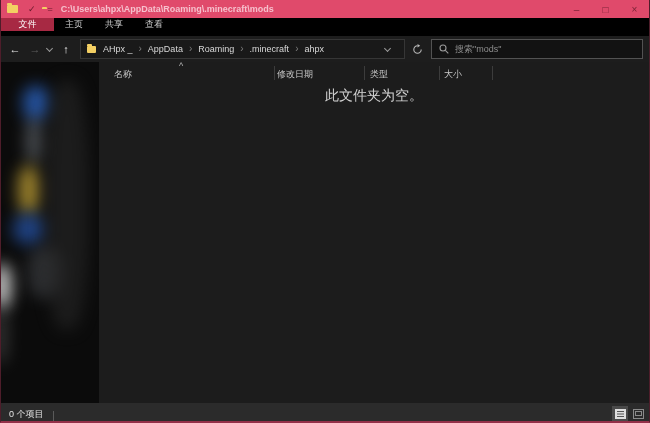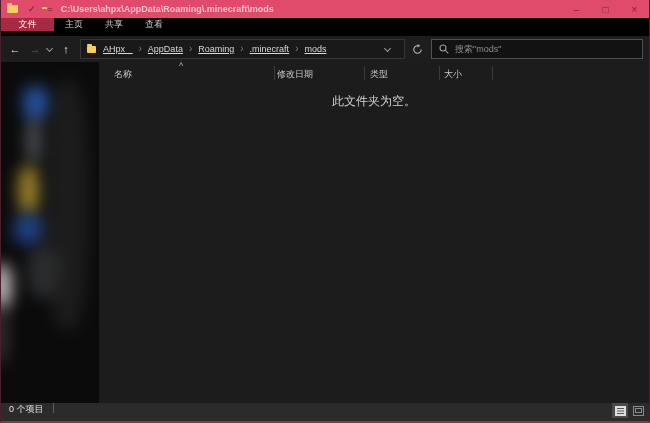--- a/index.html
+++ b/index.html
@@ -33,44 +33,44 @@
   
   .navbar { height:26px; background:#1d1d1d; display:flex; align-items:center;
     padding:0 6px 0 4px; flex:0 0 auto; }
   .navbtn { width:20px; height:20px; display:flex; align-items:center; justify-content:center;
     font-size:11px; color:#e6e6e6; flex:0 0 auto; }
   .navbtn.dim { color:#5f5f5f; }
   .chev-down { width:5px; height:5px; border-right:1px solid #9a9a9a; border-bottom:1px solid #9a9a9a;
     transform:rotate(45deg); margin:-2px 4px 0 2px; flex:0 0 auto; }
   .addressbar { flex:1; height:20px; margin-left:4px; border:1px solid #363636; background:#191919;
     display:flex; align-items:center; padding:0 6px; min-width:0; }
-  .crumb { font-size:9px; color:#d8d8d8; white-space:nowrap;text-decoration:underline; }
+  .crumb { font-size:9px; color:#d8d8d8; white-space:nowrap; }
   .csep { font-size:10px; color:#7d7d7d; padding:0 6px; line-height:10px; }
   .spacer { flex:1; }
   .refresh-btn { width:20px; height:20px; display:flex; align-items:center; justify-content:center;
     margin:0 4px 0 2px; flex:0 0 auto; }
   .searchbox { width:212px; height:20px; border:1px solid #525252; background:#121212;
     display:flex; align-items:center; padding:0 7px; gap:6px; flex:0 0 auto; }
   .searchbox input { flex:1; min-width:0; background:transparent; border:none; outline:none;
     font-size:9px; color:#bdbdbd; font-family:inherit; }
   .searchbox input::placeholder { color:#8d8d8d; opacity:1; }
 
   
   .main { flex:1; display:flex; min-height:0; }
   .sidebar { width:98px; background:#0b0b0b; position:relative; overflow:hidden; flex:0 0 auto; }
   .blob { position:absolute; filter:blur(8px); border-radius:40%; }
   .content { flex:1; background:#1c1c1c; position:relative; min-width:0; }
   .colheaders { position:relative; height:22px; }
   .ch { position:absolute; top:6px; font-size:9px; color:#c9c9c9; white-space:nowrap; }
   .sortcaret { position:absolute; left:80px; top:-1px; font-size:9px; color:#b5b5b5; }
   .csepv { position:absolute; top:4px; width:1px; height:14px; background:#3c3c3c; }
-  .empty { margin-top:9px; text-align:center; font-size:12px; color:#d2d2d2; }
+  .empty { margin-top:3px; text-align:center; font-size:14px; color:#d2d2d2; }
 
   
-  .statusbar { height:18px; background:#2b2b2b; display:flex; align-items:flex-start;
+  .statusbar { height:18px; background:#2b2b2b; display:flex; align-items:flex-end;
     padding:0 3px 0 8px; flex:0 0 auto; }
   .count { font-size:9px; color:#e3e3e3; white-space:nowrap; }
   .sdiv { width:1px; height:10px; background:#5a5a5a; margin-left:9px; }
   .view-btn { width:16px; height:15px; display:flex; align-items:center; justify-content:center;
     margin-left:2px; }
   .view-btn.active { background:#4a4a4a; }
 </style>
 </head>
 <body>
 
@@ -107,21 +107,21 @@
     <div class="addressbar">
       <span class="fold small" style="margin-right:7px;"></span>
       <span class="crumb">AHpx _</span>
       <span class="csep">›</span>
       <span class="crumb">AppData</span>
       <span class="csep">›</span>
       <span class="crumb">Roaming</span>
       <span class="csep">›</span>
       <span class="crumb">.minecraft</span>
       <span class="csep">›</span>
-      <span class="crumb">mods</span>
+      <span class="crumb">ahpx</span>
       <span class="spacer"></span>
       <span class="chev-down" style="margin-right:8px;"></span>
     </div>
 
     <div class="refresh-btn">
       <svg width="11" height="11" viewBox="0 0 11 11">
         <path d="M9.2 5.5 A3.7 3.7 0 1 1 5.5 1.8" fill="none" stroke="#b9b9b9" stroke-width="1.1"></path>
         <path d="M5.5 0 L8.2 1.8 L5.5 3.6 Z" fill="#b9b9b9"></path>
       </svg>
     </div>

